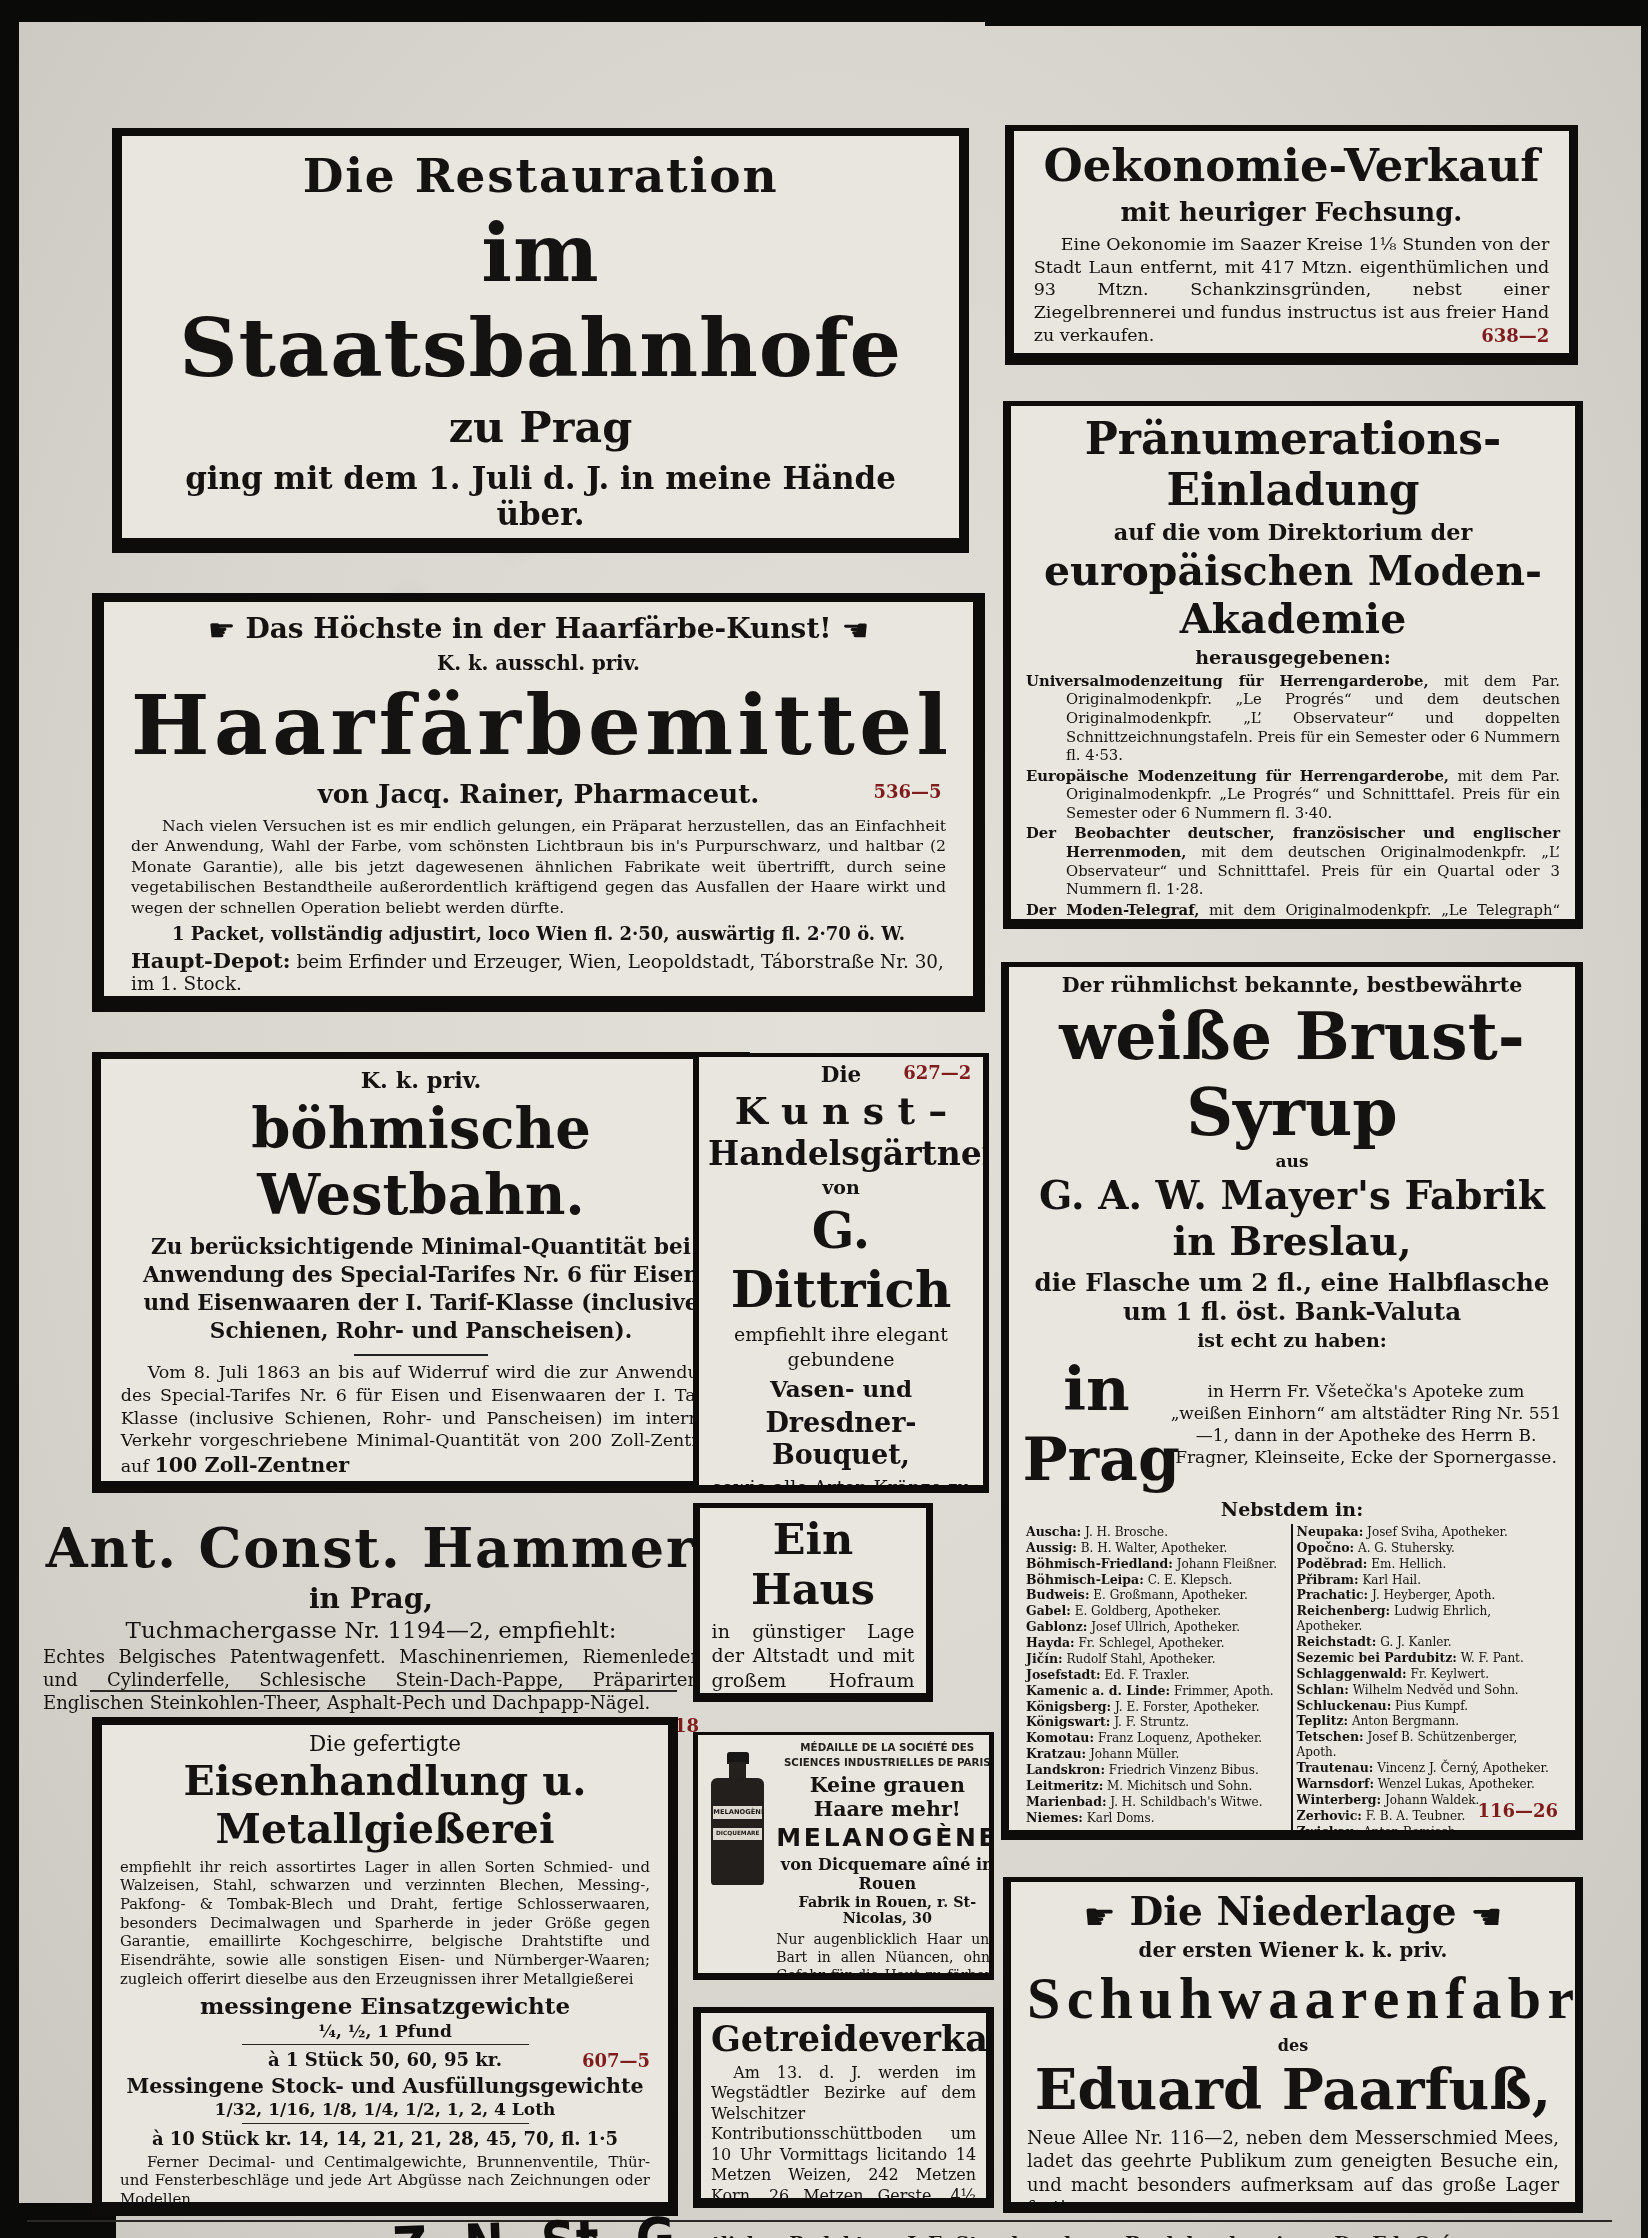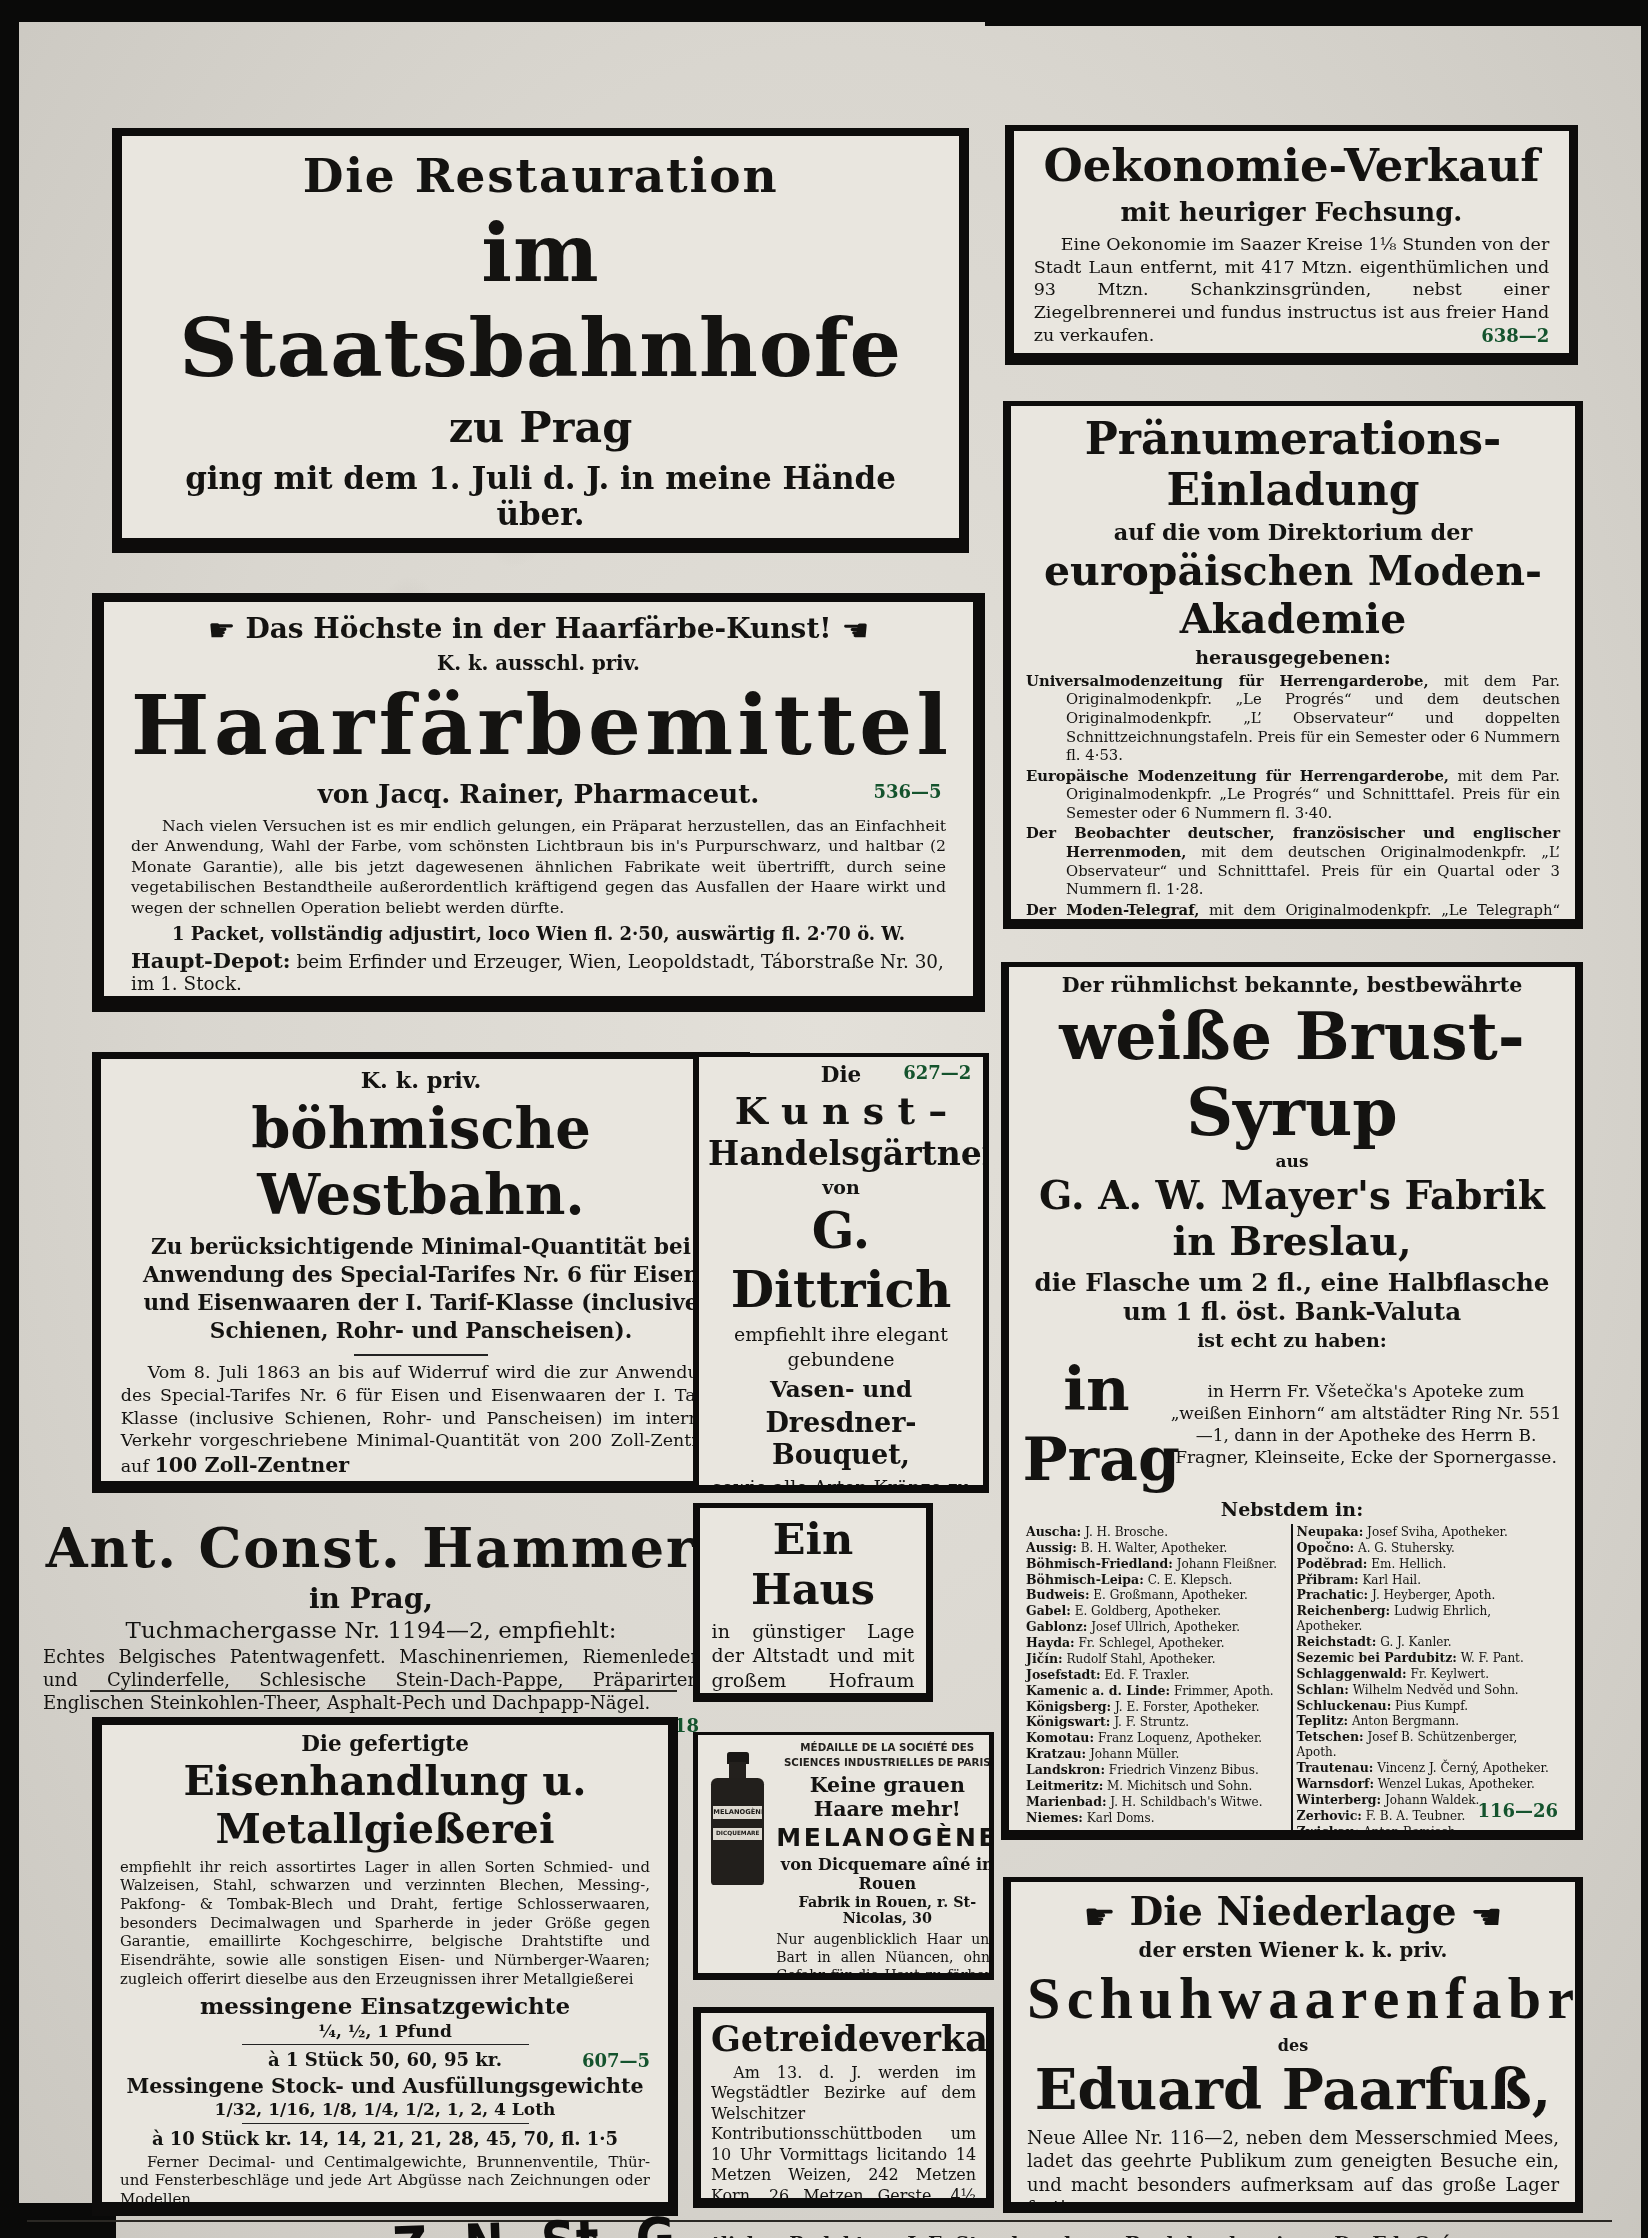--- a/index.html
+++ b/index.html
@@ -17,21 +17,21 @@
   .stain1{left:501px;top:130px;width:134px;height:448px;
     background:radial-gradient(ellipse, rgba(104,98,92,.42), rgba(104,98,92,0) 70%);
     transform:rotate(16deg);}
   .stain2{left:340px;top:573px;width:107px;height:287px;
     background:radial-gradient(ellipse, rgba(110,104,98,.30), rgba(110,104,98,0) 70%);
     transform:rotate(8deg);}
 
   .box{position:absolute;box-sizing:border-box;background:#e9e6df;
     border-style:solid;border-color:#0d0c0b;text-align:center;overflow:hidden;}
 
-  .ref{font-size:18px;font-weight:bold;color:#14532d;}
+  .ref{font-size:18px;font-weight:bold;color:#7f1d1d;}
 
   
   #restauration{left:112px;top:128px;width:857px;height:425px;border-width:8px 10.7px 15px 10.7px;padding:11.6px 27px 4.5px;}
   #restauration .t1{font-size:47px;font-weight:bold;letter-spacing:1.8px;}
   #restauration .t2{font-size:81px;font-weight:bold;margin-top:2.7px;letter-spacing:0.9px;}
   #restauration .t3{font-size:43px;font-weight:bold;margin-top:6.3px;}
   #restauration .t4{font-size:31px;font-weight:bold;margin-top:8px;}
   #restauration .body{font-size:16.6px;line-height:1.32;text-align:justify;margin-top:11.6px;text-indent:31px;}
 
   
@@ -110,21 +110,21 @@
   #hammer{position:absolute;left:43px;top:1516px;width:656px;height:154px;text-align:center;}
   #hammer .name{font-size:54px;font-weight:bold;letter-spacing:1.8px;}
   #hammer .place{font-size:28px;font-weight:bold;margin-top:1.8px;}
   #hammer .addr{font-size:23px;margin-top:1.8px;}
   #hammer .body{font-size:18px;line-height:1.28;text-align:justify;margin-top:2.7px;position:relative;}
   #hammer .ref{float:right;}
   .hrule{position:absolute;background:#2a2824;height:2.2px;}
 
   
   #eisen{left:92px;top:1717px;width:586px;height:499px;border-width:8px 10.7px 14.3px 10.7px;padding:6.3px 18px;}
-  #eisen .lead{font-size:21.5px;font-weight:bold;}
+  #eisen .lead{font-size:21.5px;font-weight:normal;}
   #eisen .t1{font-size:41px;font-weight:bold;margin-top:0.9px;}
   #eisen .body{font-size:14.8px;line-height:1.26;text-align:justify;margin-top:4.5px;}
   #eisen .w1{font-size:23px;font-weight:bold;margin-top:3.6px;}
   #eisen .ws{font-size:17px;font-weight:bold;margin-top:1.8px;}
   #eisen .wr{width:287px;height:1.3px;background:#222;margin:3.6px auto;}
   #eisen .pricerow{position:relative;font-size:18px;font-weight:bold;}
   #eisen .pricerow .ref{position:absolute;right:0;top:0.9px;}
   #eisen .w2{font-size:20.6px;font-weight:bold;margin-top:3.6px;}
   #eisen .p{font-size:15px;line-height:1.26;text-align:justify;margin-top:3.6px;text-indent:27px;}
 

